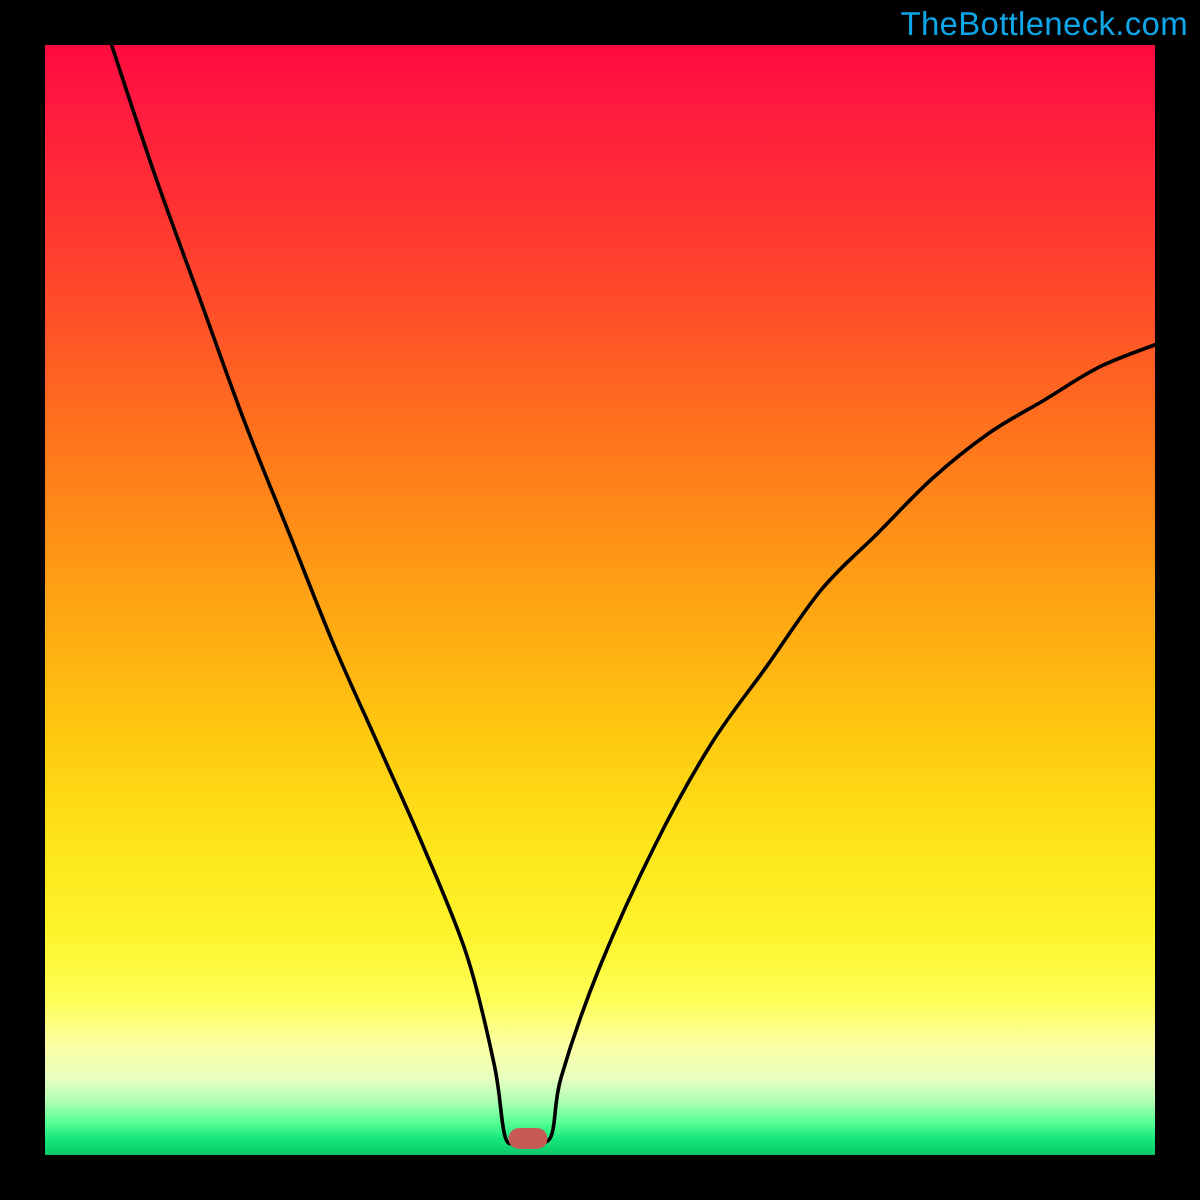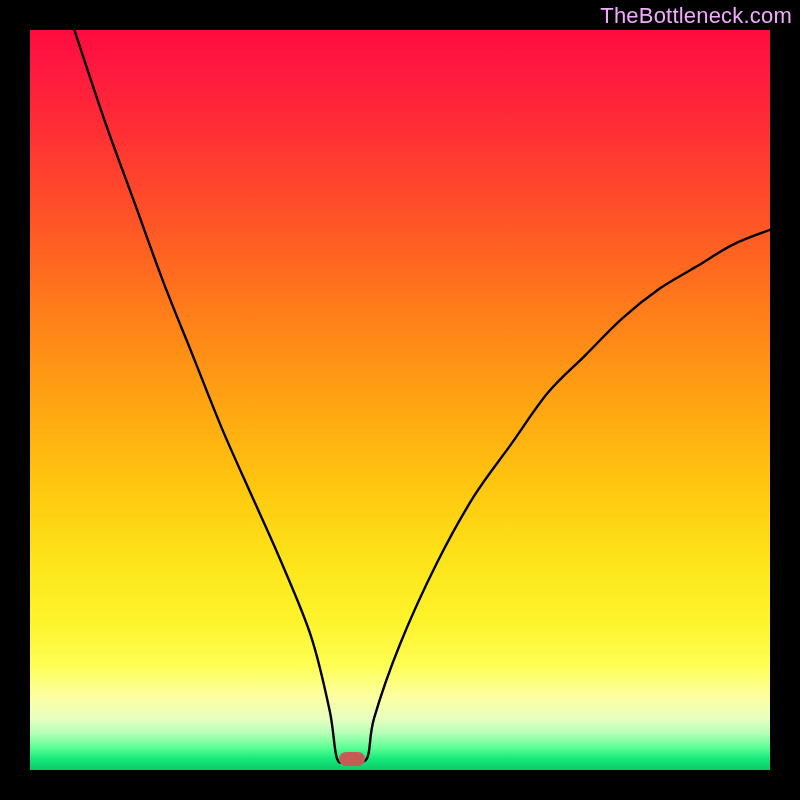--- a/index.html
+++ b/index.html
@@ -39,21 +39,21 @@
       #b6ffb8 95%,
       #5bff95 97%,
       #16e97a 98.5%,
       #0cc86a 100%
     );
   }
   .watermark {
     position: absolute;
     top: 3px;
     right: 8px;
-    color: #f0abfc;
+    color: #0ea5e9;
     font-size: 22px;
     letter-spacing: 0.2px;
     font-weight: 500;
   }
   svg.curve {
     position: absolute;
     inset: 0;
   }
   .blob {
     position: absolute;

